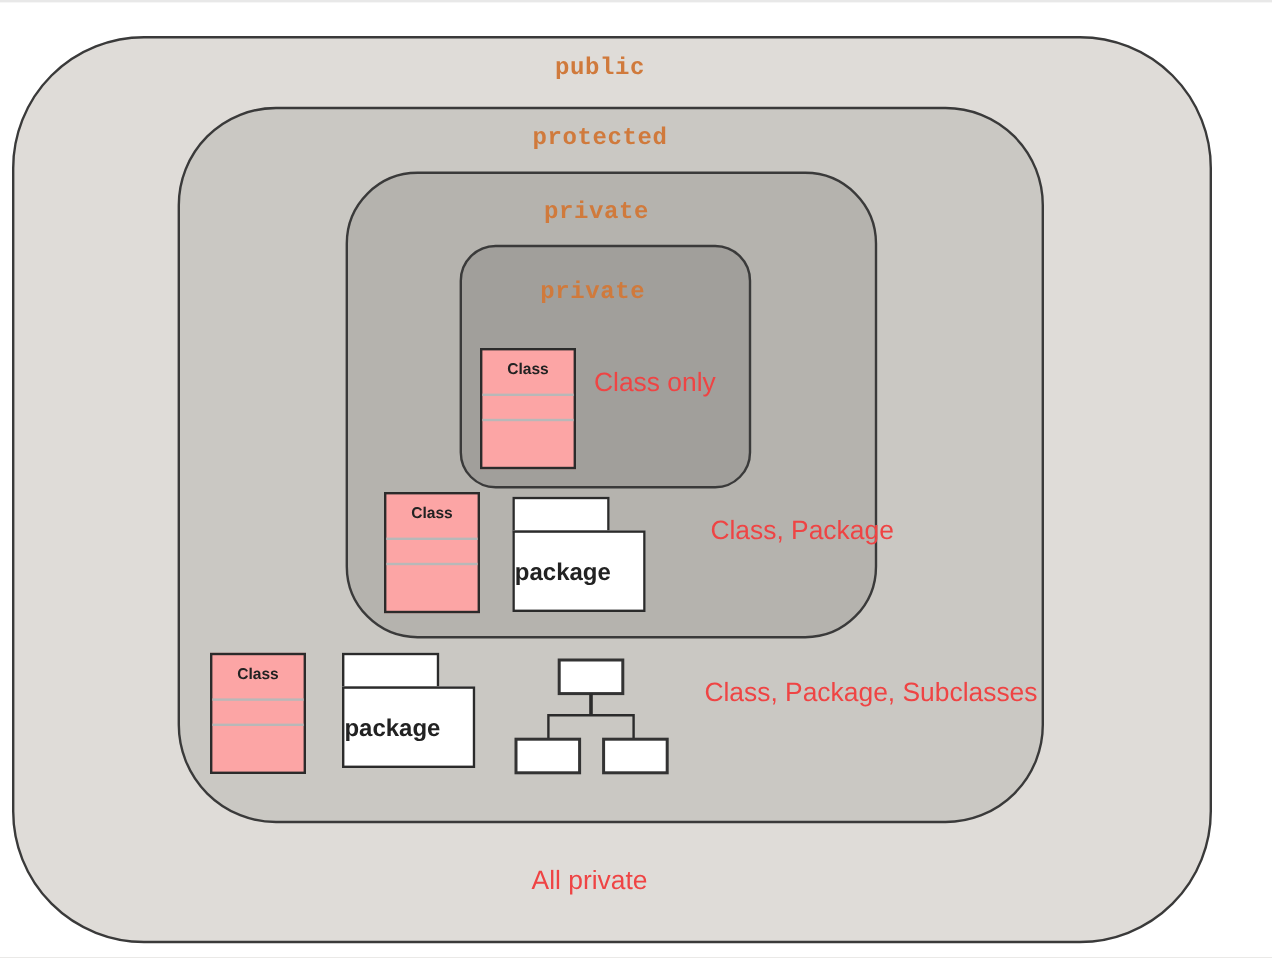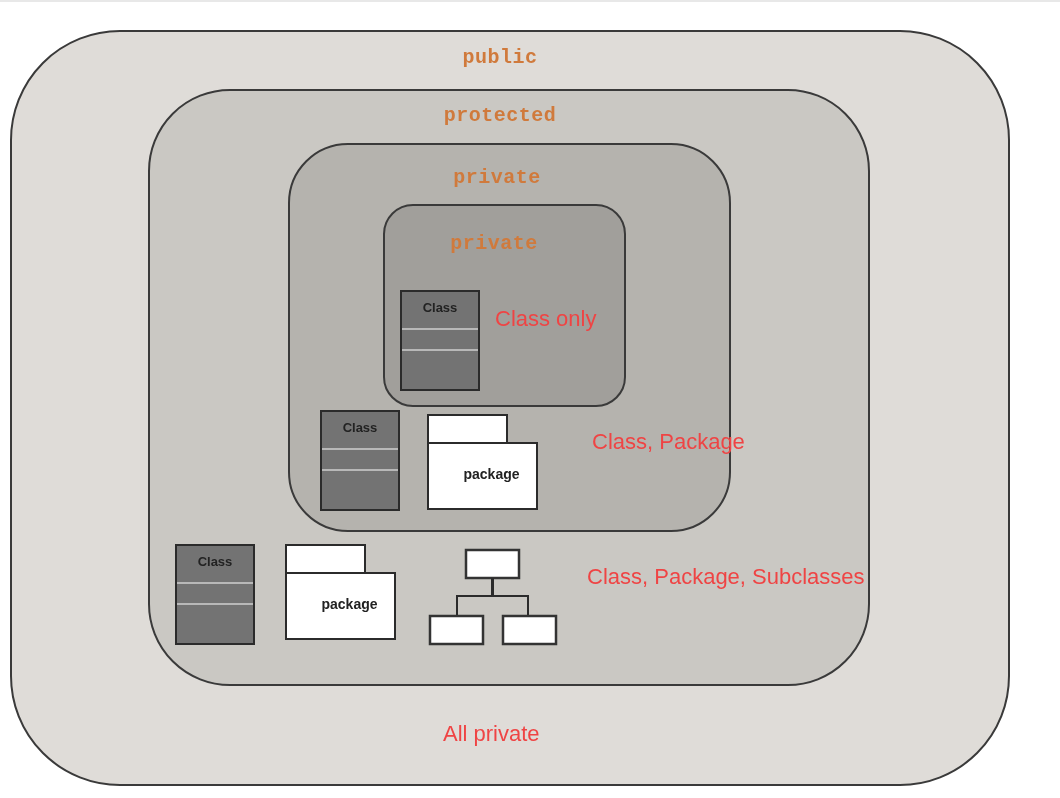--- a/index.html
+++ b/index.html
@@ -21,42 +21,42 @@
   .kw {
     position: absolute; transform: translateX(-50%);
     font-family: "Liberation Mono", monospace; font-weight: bold;
     font-size: 20px; color: #d07a3c; white-space: nowrap; letter-spacing: 0.5px;
   }
   .desc {
     position: absolute; font-size: 22px; color: #ef4444; white-space: nowrap;
   }
 
   .cls {
-    position: absolute; box-sizing: border-box; background: #737373;
+    position: absolute; box-sizing: border-box; background: #fca5a5;
     border: 2px solid #2b2b2b; width: 80px; height: 101px;
   }
   .cls .name {
     position: absolute; left: 0; right: 0; top: 8px; text-align: center;
     font-size: 13px; font-weight: bold; color: #222;
   }
   .cls .sep1, .cls .sep2 { position: absolute; left: 0; right: 0; height: 2px; background: #b8b8b8; }
   .cls .sep1 { top: 36px; } .cls .sep2 { top: 57px; }
 
   .pkg { position: absolute; width: 111px; height: 96px; }
   .pkg .tab {
     position: absolute; left: 0; top: 0; width: 81px; height: 30px; box-sizing: border-box;
     background: #fff; border: 2px solid #2b2b2b;
   }
   .pkg .body {
     position: absolute; left: 0; top: 28px; width: 111px; height: 68px; box-sizing: border-box;
     background: #fff; border: 2px solid #2b2b2b;
   }
   .pkg .name {
-    position: absolute; left: 0; right: 0; top: 22px; text-align: center;
-    font-size: 14px; font-weight: bold; color: #222; padding-left: 18px;
+    position: absolute; left: 0; right: 0; top: 22px; text-align: left;
+    font-size: 20px; font-weight: bold; color: #222;
   }
   .hier { position: absolute; left: 428px; top: 548px; width: 130px; height: 98px; }
 </style>
 </head>
 <body>
 
 <div class="topbar"></div>
 
 <div class="region" id="r-public"></div>
 <div class="kw" style="left:500px; top:46px;">public</div>

